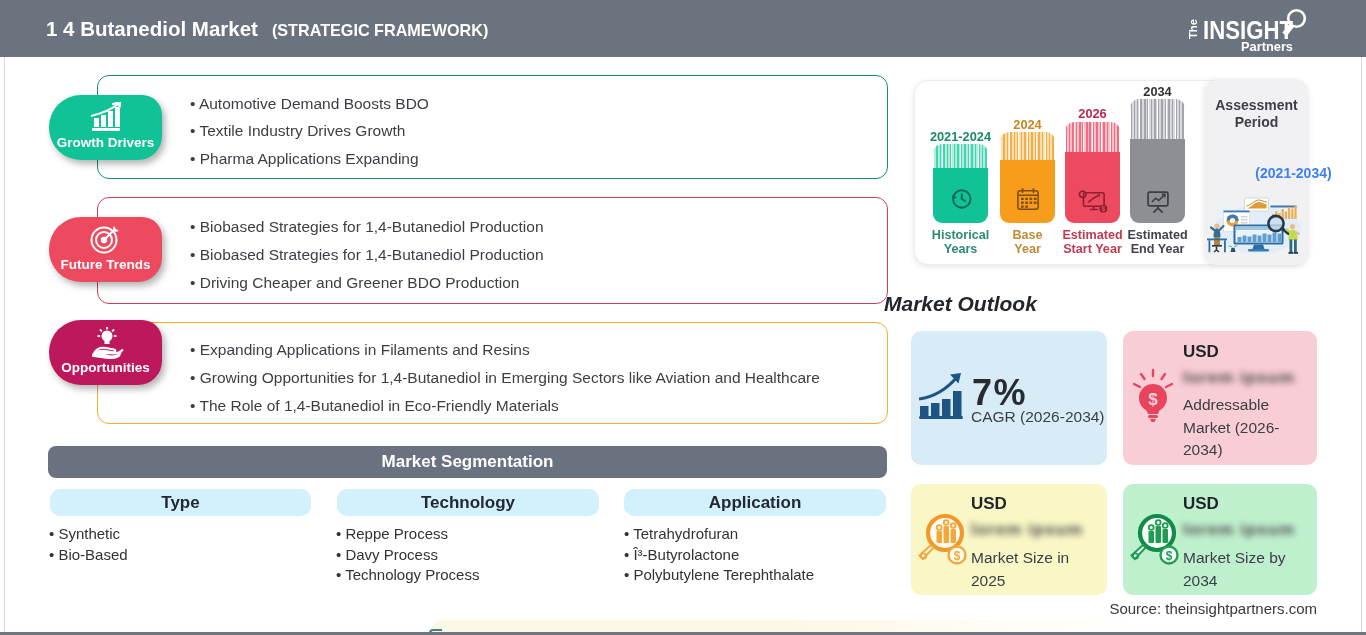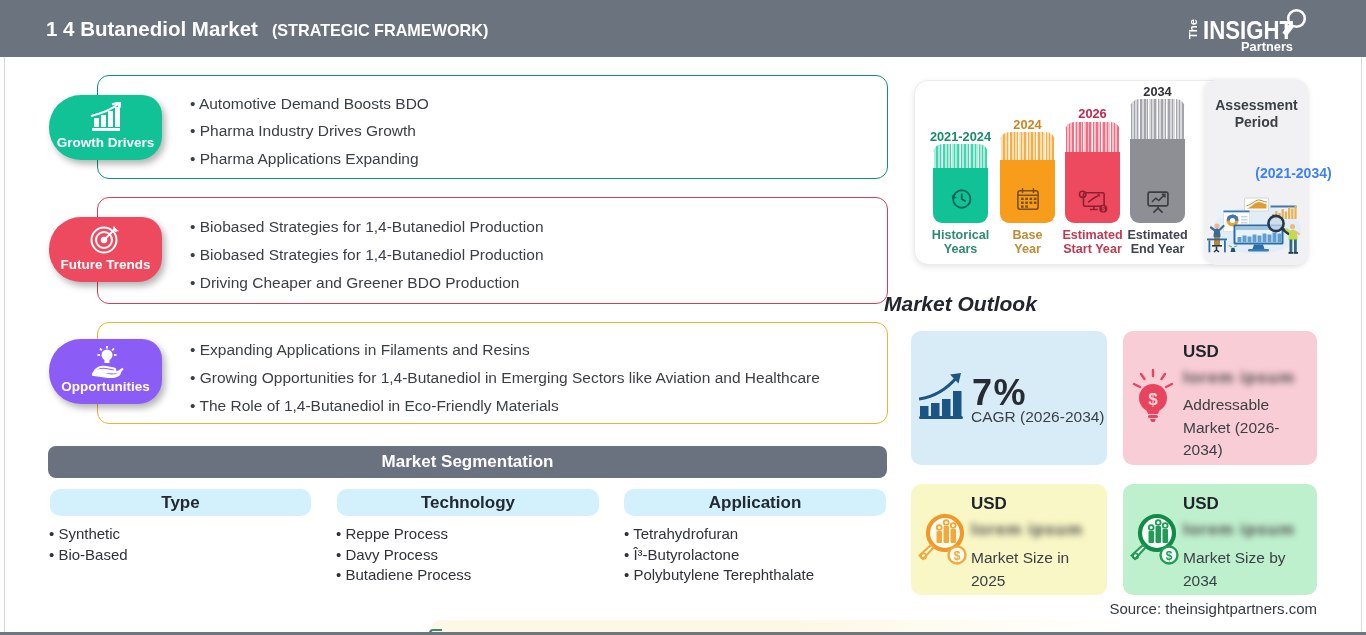--- a/index.html
+++ b/index.html
@@ -21,21 +21,21 @@
   #box1 { top:75px;  height:104px; border:1.6px solid #0f9079; }
   #box2 { top:197px; height:107px; border:1.6px solid #d04058; }
   #box3 { top:322px; height:102px; border:1.6px solid #f2b02c; }
   .bullet { left:190px; font-size:15.5px; color:#3a3f46; white-space:nowrap; line-height:22px; }
   .bullet::before { content:"• "; }
   
   .badge { left:49px; width:113px; height:65px; border-radius:32px 20px 24px 32px;
     box-shadow:3px 4px 7px rgba(0,0,0,0.3); color:#fff; text-align:center; }
   #badge1 { top:95px;  background:#10c296; }
   #badge2 { top:217px; background:#ee4a5f; }
-  #badge3 { top:339px; background:#8b5cf6; }
+  #badge3 { top:320px; background:#be185d; }
   .badge .blabel { position:absolute; left:0; width:113px; top:40px; font-size:13.5px; font-weight:700; }
   .badge svg { position:absolute; left:50%; transform:translateX(-50%); top:7px; }
   
   #segbar { left:48px; top:446px; width:839px; height:32px; background:#6a7280; border-radius:8px;
     color:#fff; font-size:17px; font-weight:700; text-align:center; line-height:32px; }
   .colhead { top:489px; height:27px; background:#d2f1fc; border-radius:10px; text-align:center;
     line-height:27px; font-size:17px; font-weight:700; color:#222933; }
   #col1 { left:50px;  width:261px; }
   #col2 { left:337px; width:262px; }
   #col3 { left:624px; width:262px; }
@@ -84,21 +84,21 @@
 <div id="frameR" class="abs"></div>
 <div id="botbox" class="abs"></div>
 <div id="botcorn" class="abs"></div>
 <div id="botbar" class="abs"></div>
 
 <div id="box1" class="abs obox"></div>
 <div id="box2" class="abs obox"></div>
 <div id="box3" class="abs obox"></div>
 
 <div class="abs bullet" style="top:93px;">Automotive Demand Boosts BDO</div>
-<div class="abs bullet" style="top:120px;">Pharma Industry Drives Growth</div>
+<div class="abs bullet" style="top:120px;">Textile Industry Drives Growth</div>
 <div class="abs bullet" style="top:148px;">Pharma Applications Expanding</div>
 
 <div class="abs bullet" style="top:216px;">Biobased Strategies for 1,4-Butanediol Production</div>
 <div class="abs bullet" style="top:244px;">Biobased Strategies for 1,4-Butanediol Production</div>
 <div class="abs bullet" style="top:272px;">Driving Cheaper and Greener BDO Production</div>
 
 <div class="abs bullet" style="top:339px;">Expanding Applications in Filaments and Resins</div>
 <div class="abs bullet" style="top:367px;">Growing Opportunities for 1,4-Butanediol in Emerging Sectors like Aviation and Healthcare</div>
 <div class="abs bullet" style="top:395px;">The Role of 1,4-Butanediol in Eco-Friendly Materials</div>
 
@@ -144,21 +144,21 @@
 
 <div id="segbar" class="abs">Market Segmentation</div>
 <div id="col1" class="abs colhead">Type</div>
 <div id="col2" class="abs colhead">Technology</div>
 <div id="col3" class="abs colhead">Application</div>
 
 <div class="abs seg" style="left:49px; top:523px;">Synthetic</div>
 <div class="abs seg" style="left:49px; top:544px;">Bio-Based</div>
 <div class="abs seg" style="left:336px; top:523px;">Reppe Process</div>
 <div class="abs seg" style="left:336px; top:544px;">Davy Process</div>
-<div class="abs seg" style="left:336px; top:564px;">Butadiene Process</div>
+<div class="abs seg" style="left:336px; top:564px;">Technology Process</div>
 <div class="abs seg" style="left:624px; top:523px;">Tetrahydrofuran</div>
 <div class="abs seg" style="left:624px; top:544px;">Î³-Butyrolactone</div>
 <div class="abs seg" style="left:624px; top:564px;">Polybutylene Terephthalate</div>
 
 <div id="chartcard" class="abs"></div>
 <div id="apanel" class="abs"></div>
 <div id="atext" class="abs">Assessment<br>Period</div>
 <div id="atext2" class="abs">(2021-2034)</div>
 
 <div class="abs ylab" style="left:915px; width:91px; top:129px; color:#1b8a6b;">2021-2024</div>

